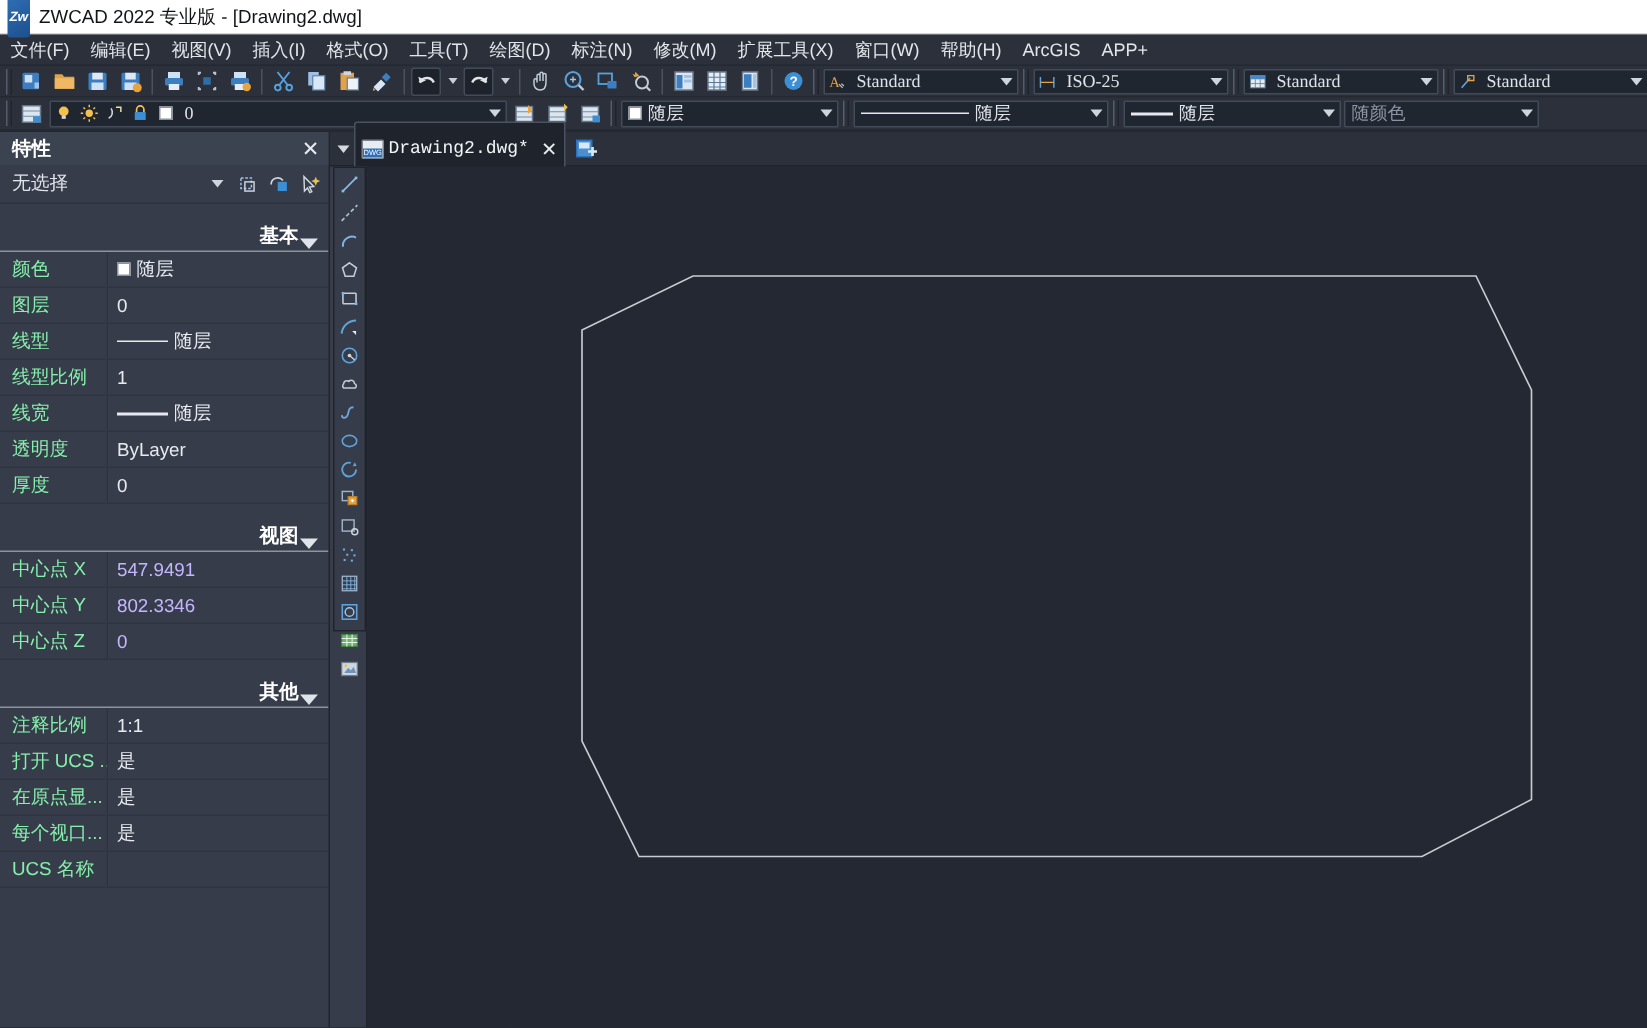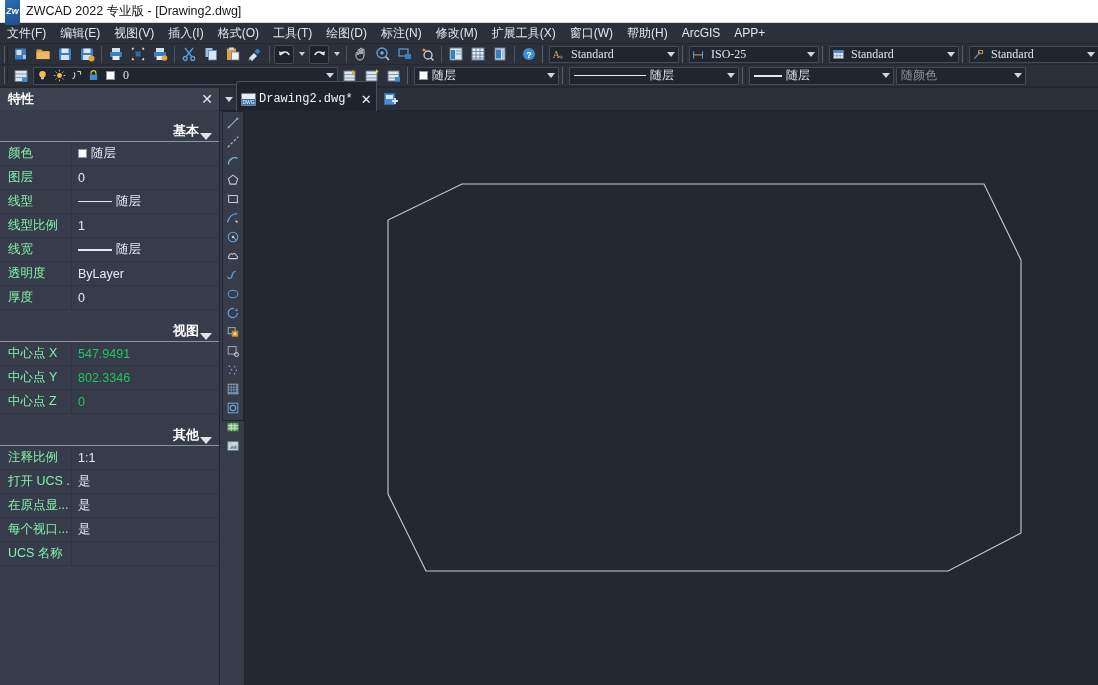--- a/index.html
+++ b/index.html
@@ -133,21 +133,21 @@
   }
   .prow .pk {
     width: 72px; flex: 0 0 72px; padding-left: 8px; font-size: 12.5px;
     color: #86efac; border-right: 1px solid #2f3540; line-height: 23px;
     white-space: nowrap; overflow: hidden;
   }
   .prow .pv {
     flex: 1 1 auto; padding-left: 6px; font-size: 12.5px; color: #e6eaf0;
     white-space: nowrap; overflow: hidden; display: flex; align-items: center;
   }
-  .prow .pv.dim { color: #22c55e; }
+  .prow .pv.dim { color: #c4b5fd; }
 
   
   .docbar {
     position: absolute; left: 220px; top: 88px; right: 0; height: 23px;
     background: #2b303a; display: flex; align-items: center; padding-left: 2px;
     border-bottom: 1px solid #1e222a;
   }
   .doc-caret { width: 14px; display: flex; align-items: center; justify-content: center; }
   .arrow-dn-sm {
     width: 0; height: 0;
@@ -571,20 +571,44 @@
         </div>
     </div>
   </div>
 
   <div class="props">
     <div class="props-title">
       <div class="t">特性</div>
       <div class="props-close">✕</div>
     </div>
 
+    <div class="props-selbar">
+      <div class="sel-txt">无选择</div>
+      <div class="sel-caret">
+          <div class="arrow-dn"></div>
+        </div>
+      <div class="pbtn">
+        <svg width="14" height="14" viewBox="0 0 16 16">
+            <rect x="3" y="3" width="8" height="8" fill="none" stroke="#9fc4e8" stroke-width="1.1" stroke-dasharray="2 1.3"></rect>
+            <rect x="6" y="6" width="7" height="7" fill="none" stroke="#cfd6de" stroke-width="1.1"></rect>
+          </svg>
+      </div>
+      <div class="pbtn">
+        <svg width="14" height="14" viewBox="0 0 16 16">
+            <path d="M2 8a5 5 0 019-3" fill="none" stroke="#cfd6de" stroke-width="1.3"></path>
+            <rect x="7" y="6" width="7" height="7" fill="#3c8fd4"></rect>
+          </svg>
+      </div>
+      <div class="pbtn">
+        <svg width="14" height="14" viewBox="0 0 16 16">
+            <path d="M3 2l7.5 7.5-3.3.4 1.8 3.6-1.5.7-1.8-3.6-2.3 2.4z" fill="none" stroke="#cfd6de" stroke-width="1.1"></path>
+            <path d="M12 2l1 2.4 2.4 1-2.4 1L12 9l-1-2.6-2.4-1 2.4-1z" fill="#e8c24e"></path>
+          </svg>
+      </div>
+    </div>
 
     <div class="props-scroll" id="props-list">
         <div class="sec-head">
           <div class="sh-t">基本</div>
           <div class="sh-c">
             <div class="arrow-dn-big"></div>
           </div>
         </div>
         <div class="prow">
           <div class="pk">颜色</div>

